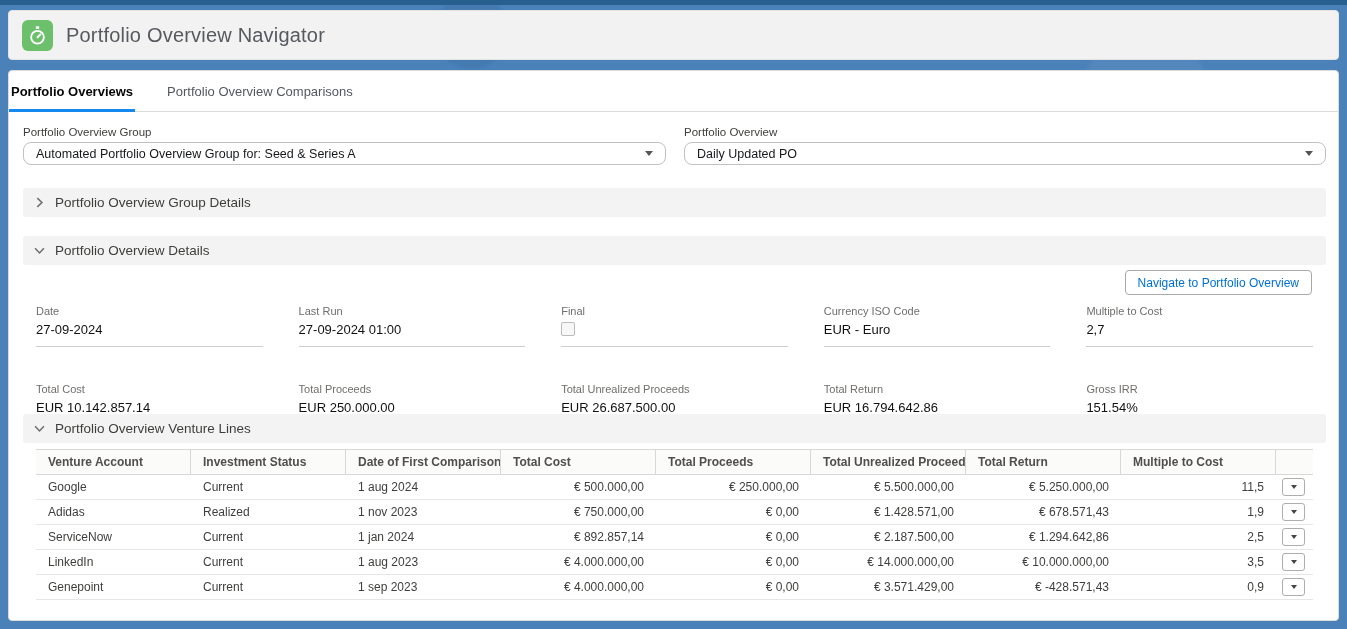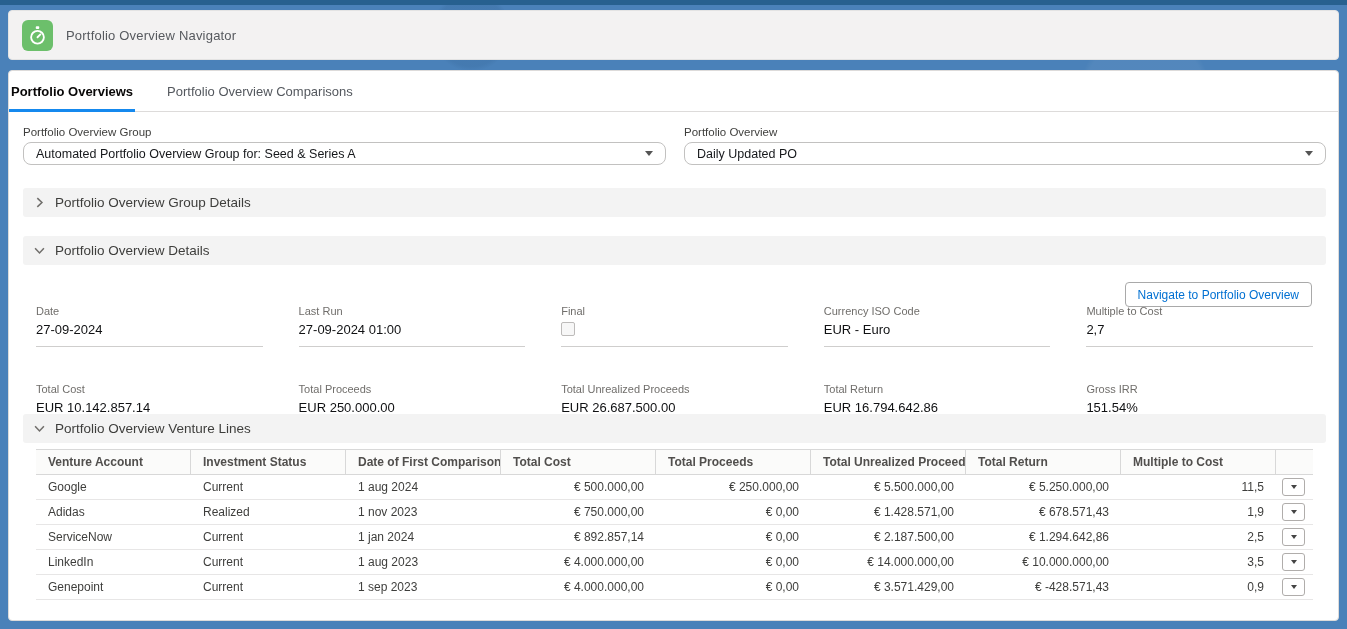--- a/index.html
+++ b/index.html
@@ -20,21 +20,21 @@
   
   .header-card {
     position:absolute; left:8px; top:10px; width:1331px; height:50px;
     background:#f3f2f2; border:1px solid #e3e3e3; border-radius:4px;
     display:flex; align-items:center; padding-left:13px;
   }
   .app-icon {
     width:31px; height:31px; border-radius:6px; background:#6cbf6b;
     display:flex; align-items:center; justify-content:center; flex:0 0 auto;
   }
-  .app-title { margin-left:13px; font-size:13px; color:#56595e; letter-spacing:.2px; }
+  .app-title { margin-left:13px; font-size:20px; color:#56595e; letter-spacing:.2px; }
 
   
   .main-card {
     position:absolute; left:8px; top:70px; width:1331px; height:551px;
     background:#ffffff; border:1px solid #dddbda; border-radius:4px;
   }
 
   
   .tabbar { height:41px; border-bottom:1px solid #dddbda; display:flex; align-items:stretch; }
   .tab { display:flex; align-items:center; padding:0 2px; margin-right:30px; font-size:13px; color:#54585e; cursor:pointer; position:relative; }
@@ -61,21 +61,21 @@
     display:flex; align-items:center; padding-left:11px; cursor:pointer;
   }
   .section-bar .chev { display:flex; align-items:center; margin-right:10px; }
   .section-title { font-size:13.5px; color:#3e3e3c; }
   .bar-group-details { top:117px; }
   .bar-overview-details { top:165px; }
   .bar-venture-lines { top:343px; }
 
   
   .nav-btn {
-    position:absolute; right:26px; top:211px; height:25px;
+    position:absolute; right:26px; top:199px; height:25px;
     background:#fff; border:1px solid #a9a9a9; border-radius:4px;
     font-size:12px; color:#0070d2; padding:0 12px; cursor:pointer;
     font-family:"Liberation Sans", sans-serif;
   }
 
   
   .field-grid {
     position:absolute; left:27px; top:234px; width:1277px;
     display:grid; grid-template-columns:repeat(5, 1fr); column-gap:34px; row-gap:13px;gap:36px;
   }

